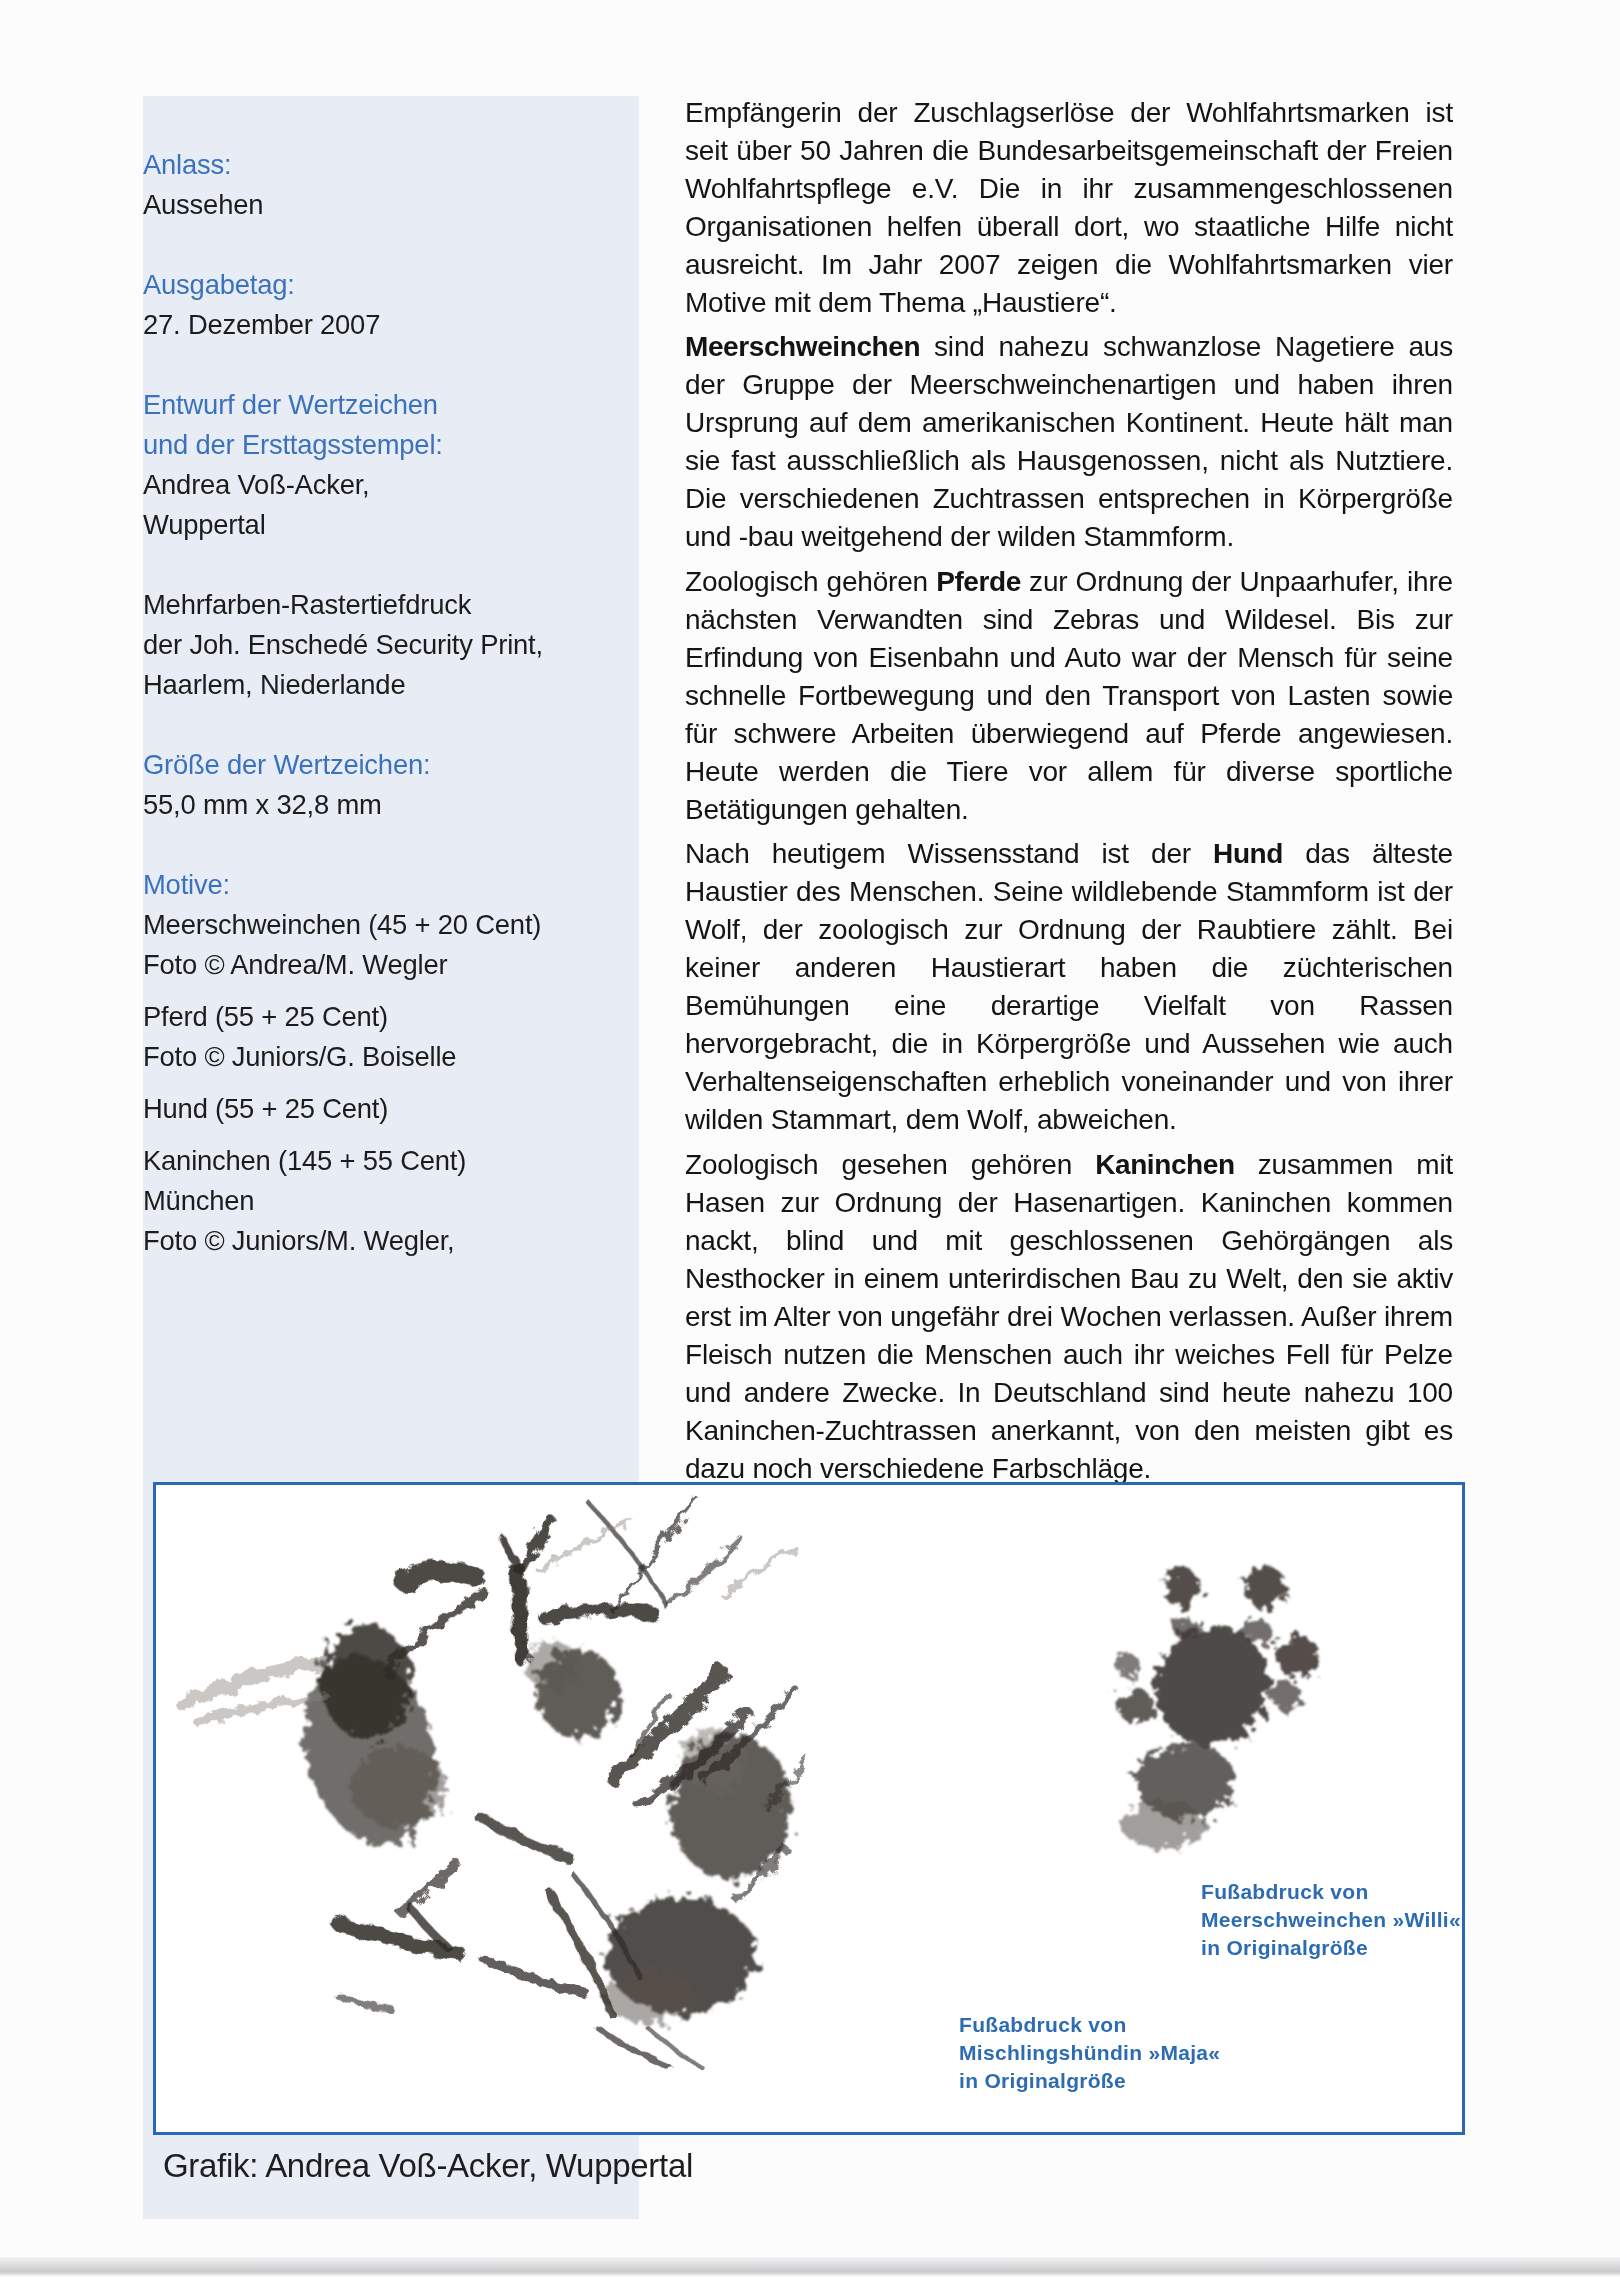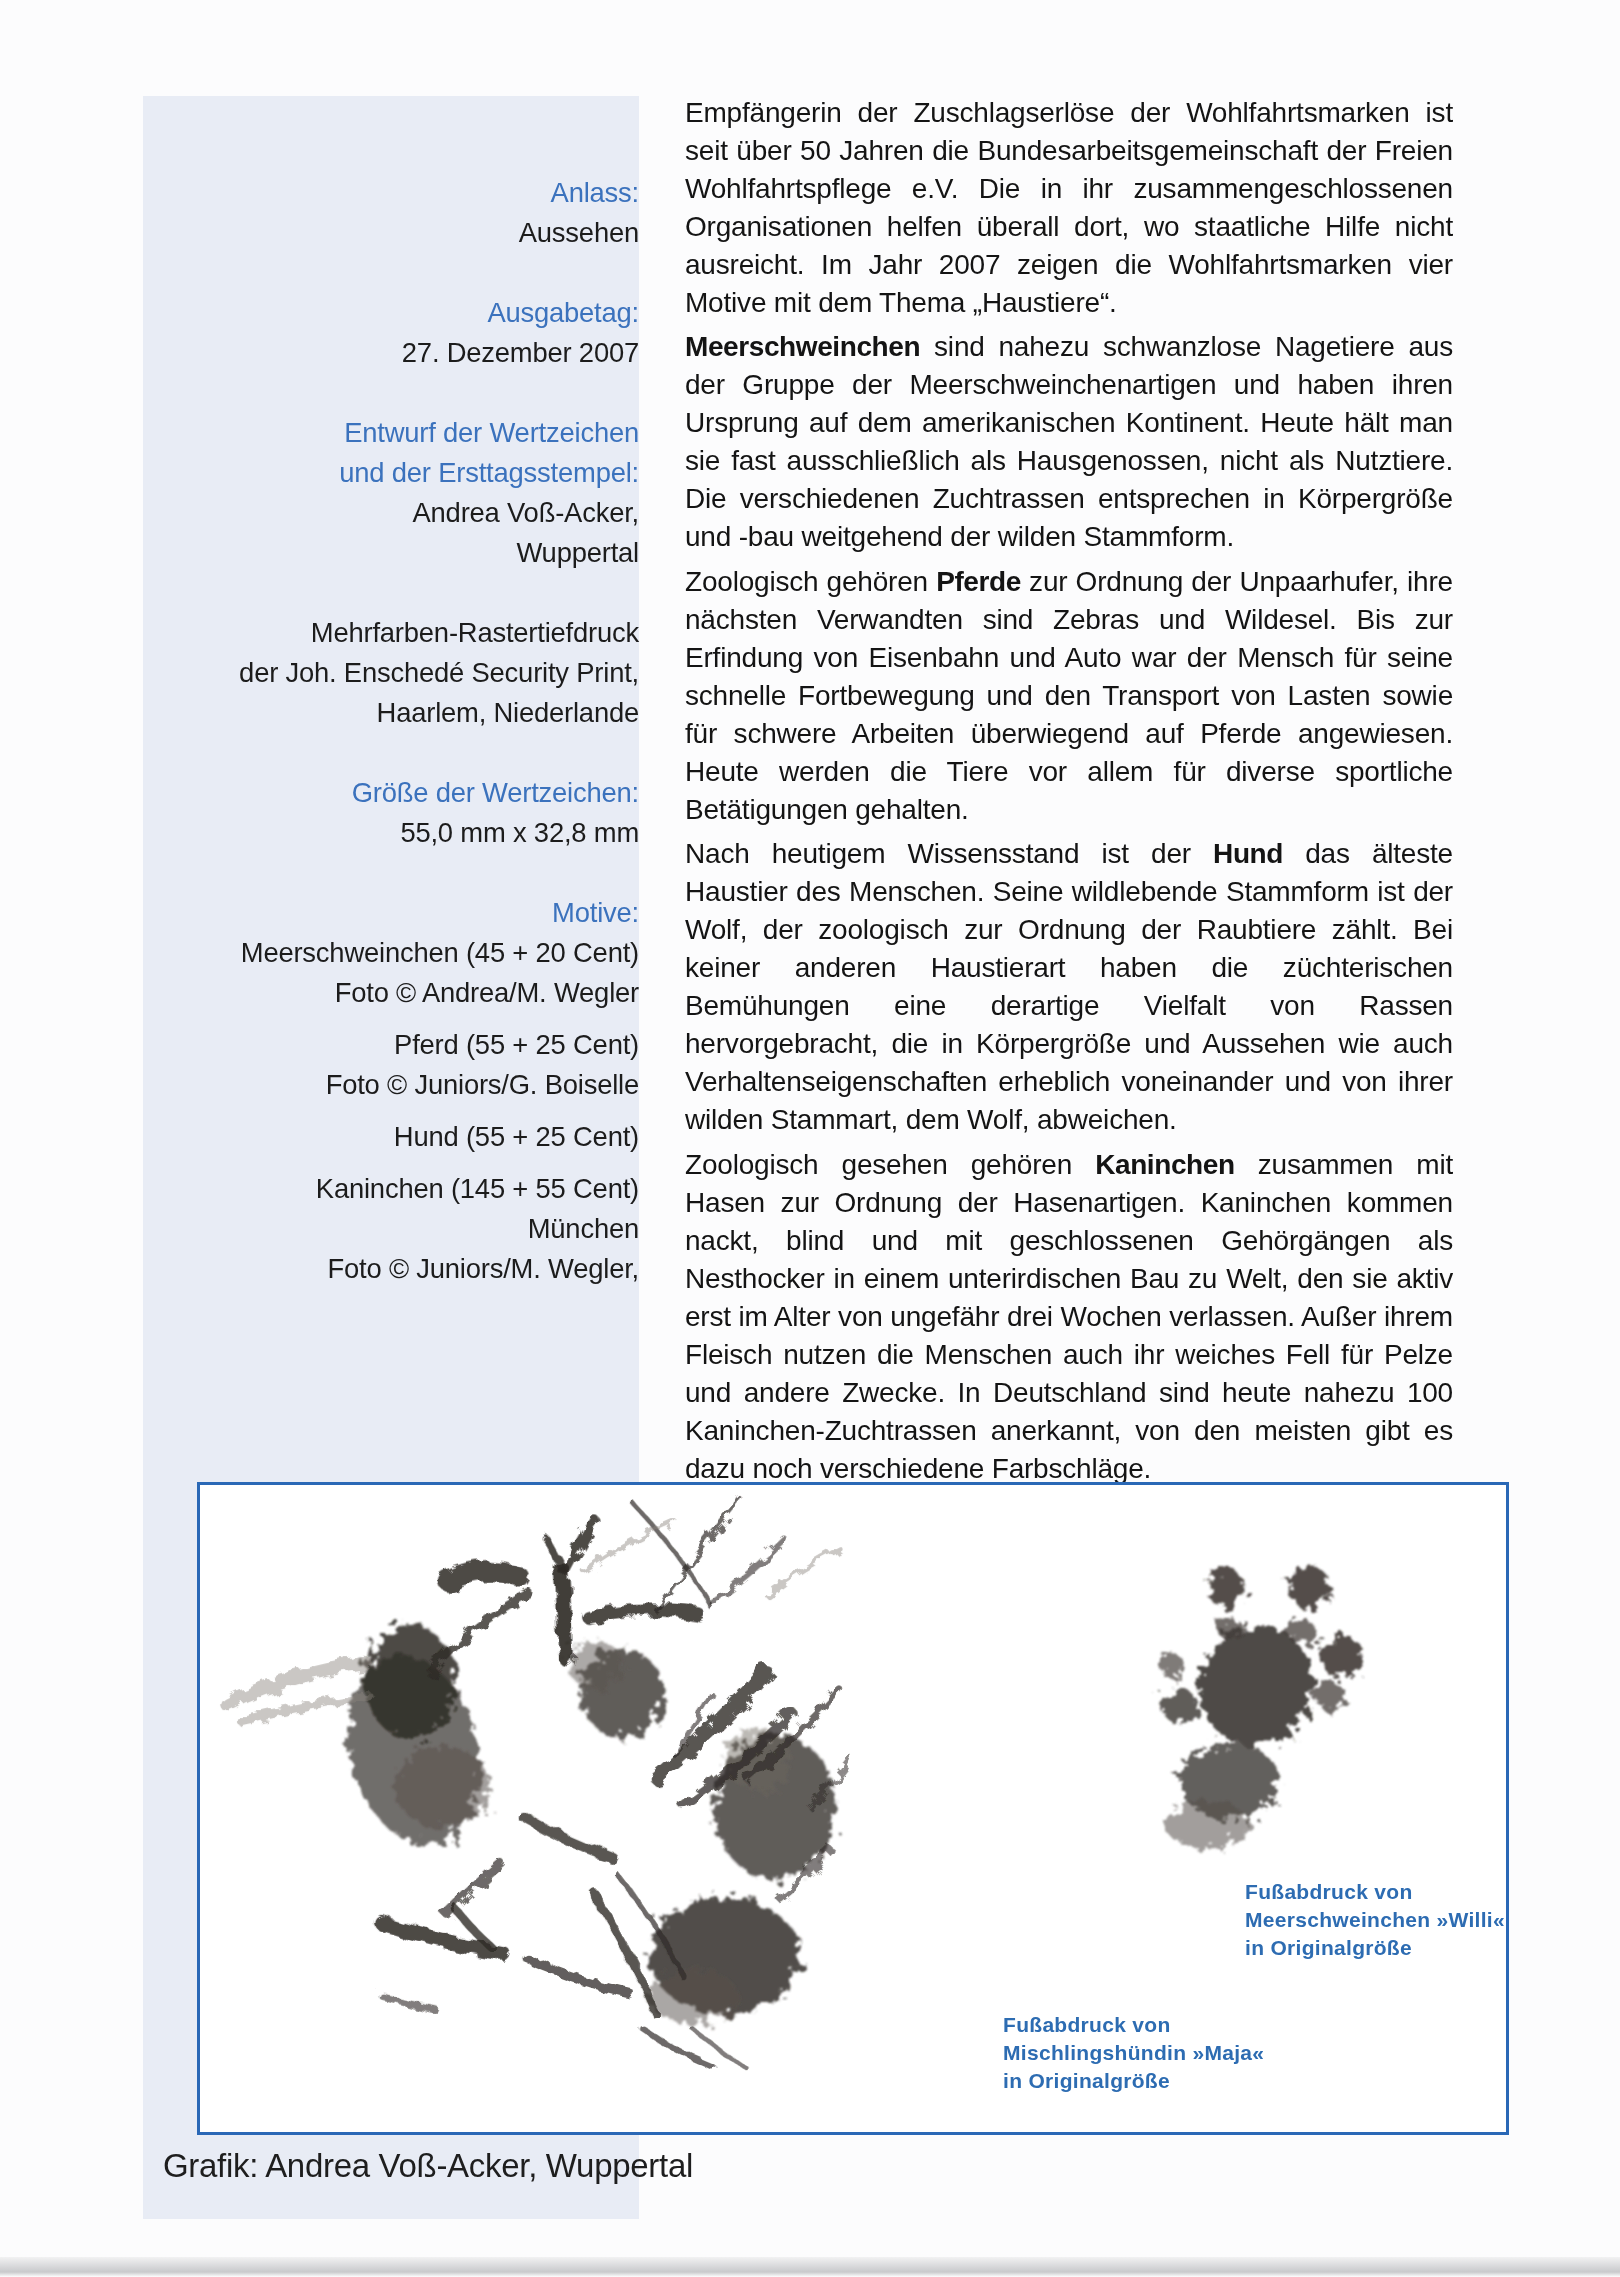--- a/index.html
+++ b/index.html
@@ -6,40 +6,40 @@
   .page{
     position:relative; width:1620px; height:2277px; overflow:hidden;
     background:#fcfcfd; font-family:"Liberation Sans", sans-serif;
   }
   
   .sidebar{
     position:absolute; left:143px; top:96px; width:496px; height:2123px;
     background:#e8ecf5;
   }
   .sidebar-content{
-    padding-top:77px; text-align:right;
+    padding-top:49px; text-align:left;
     font-size:27.4px; line-height:40px; color:#1c1c1c;
     letter-spacing:-0.2px;
   }
   .sb-section{ margin-bottom:40px; }
   .sb-heading{ color:#3b72bd; }
   .sb-item{ margin-bottom:12px; }
   .sb-item:last-child{ margin-bottom:0; }
   
   .article{
     position:absolute; left:685px; top:94px; width:768px; height:1398px;
     font-size:28px; line-height:38px; color:#141414;
     text-align:justify; letter-spacing:-0.2px; overflow:hidden;
   }
   .article p{ margin:0 0 6.4px 0; }
   .article strong{ font-weight:700; letter-spacing:-0.4px; }
   
   .frame{
     position:absolute; left:153px; top:1482px; width:1306px; height:647px;
-    background:#ffffff; border:3.7px solid #2a68b6; box-sizing:content-box;margin-left:44px;
+    background:#ffffff; border:3.7px solid #2a68b6; box-sizing:content-box;
   }
   .frame svg{ position:absolute; left:0; top:0; }
   .fig-caption{
     position:absolute; color:#2d6cb2; font-weight:700;
     font-size:21px; line-height:28px; letter-spacing:0.3px;
   }
   .caption-0{ left:1045px; top:393px; }
   .caption-1{ left:803px;  top:526px; }
   
   .credit{

